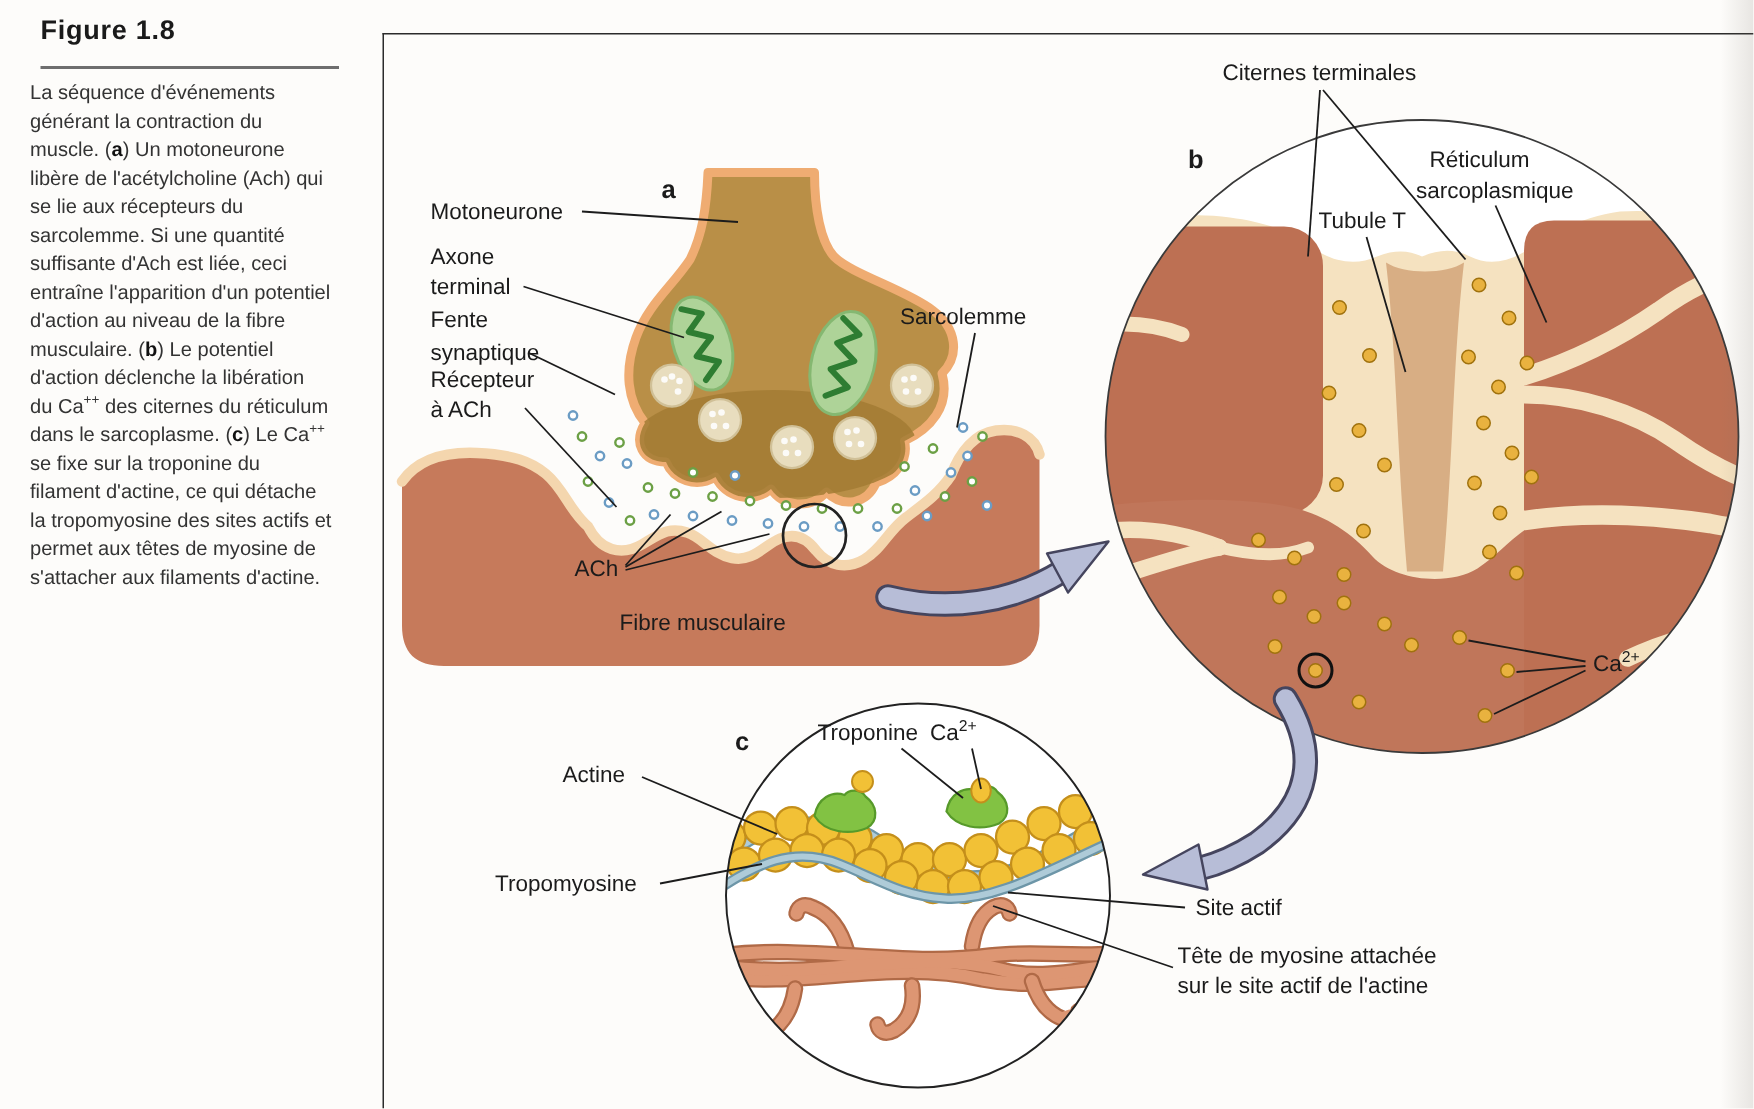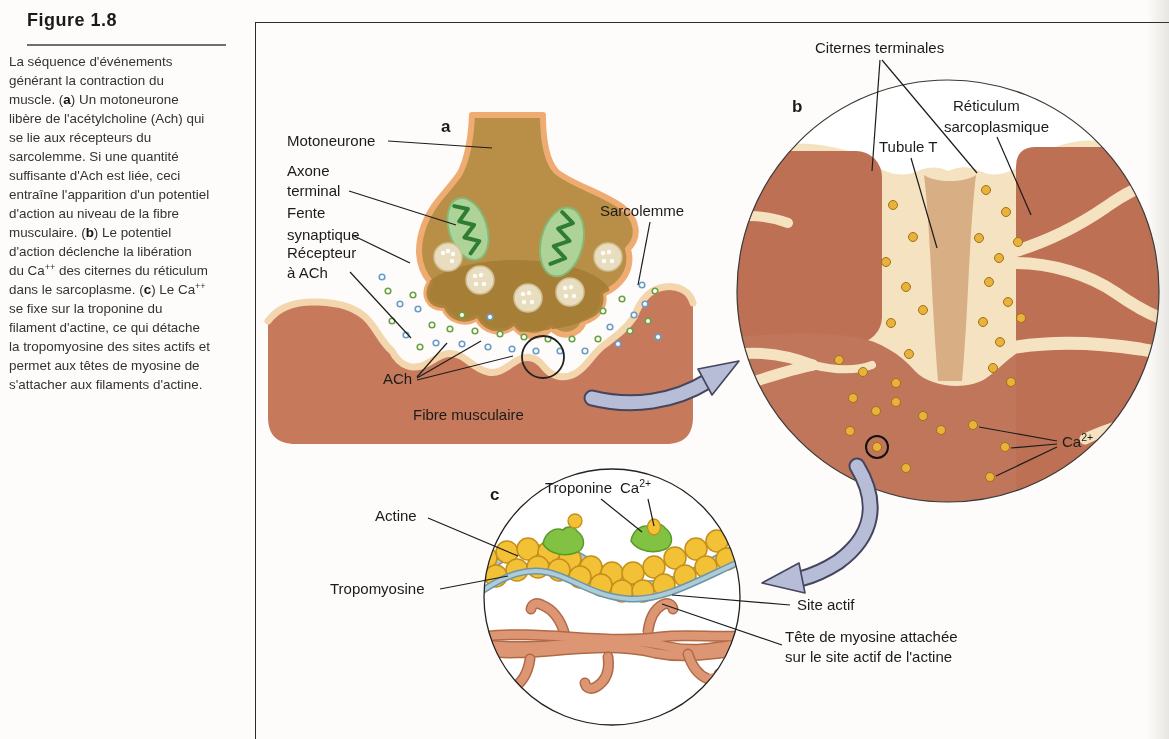--- a/index.html
+++ b/index.html
@@ -3,21 +3,21 @@
 <meta charset="utf-8">
 <style>
   html,body{margin:0;padding:0;}
   body{width:1169px;height:739px;overflow:hidden;background:#fdfcfa;
        font-family:"Liberation Sans", sans-serif;color:#1c1c1c;position:relative;}
   .page{position:absolute;inset:0;background:#fdfcfa;}
   .sidebar{position:absolute;left:0;top:0;width:255px;height:526px;}
   .fig-title{position:absolute;left:27px;top:10px;font-size:18px;font-weight:bold;
              letter-spacing:.5px;color:#1a1a1a;}
   .title-rule{position:absolute;left:27px;top:44px;width:199px;height:2px;background:#6e6e6e;}
-  .caption{position:absolute;left:9px;top:52px;width:201px;font-size:13.4px;
+  .caption{position:absolute;left:20px;top:52px;width:201px;font-size:13.4px;
            line-height:19px;color:#333;margin:0;}
   .caption b{color:#111;}
   .caption sup{font-size:9px;line-height:0;}
   .panel{position:absolute;left:255px;top:22px;width:914px;height:717px;
          border-left:1.5px solid #2b2b2b;border-top:1.5px solid #2b2b2b;box-sizing:border-box;}
   .right-shade{position:absolute;right:0;top:0;width:22px;height:100%;
          background:linear-gradient(to right, rgba(120,110,100,0), rgba(120,110,100,0.16));}
   svg{display:block;}
   svg text{font-family:"Liberation Sans", sans-serif;font-size:15px;fill:#1b1b1b;}
   svg text.tag{font-weight:bold;font-size:17px;}

